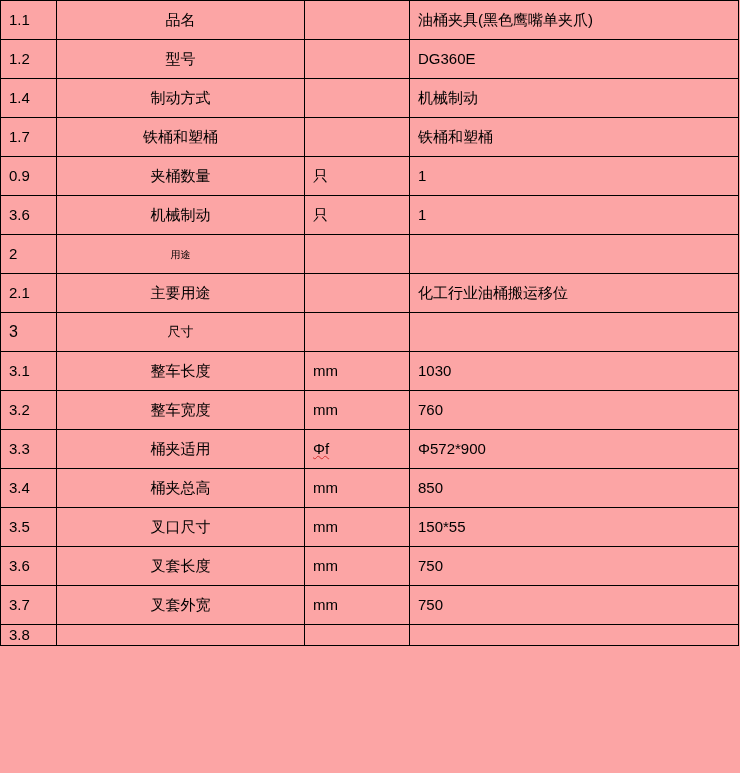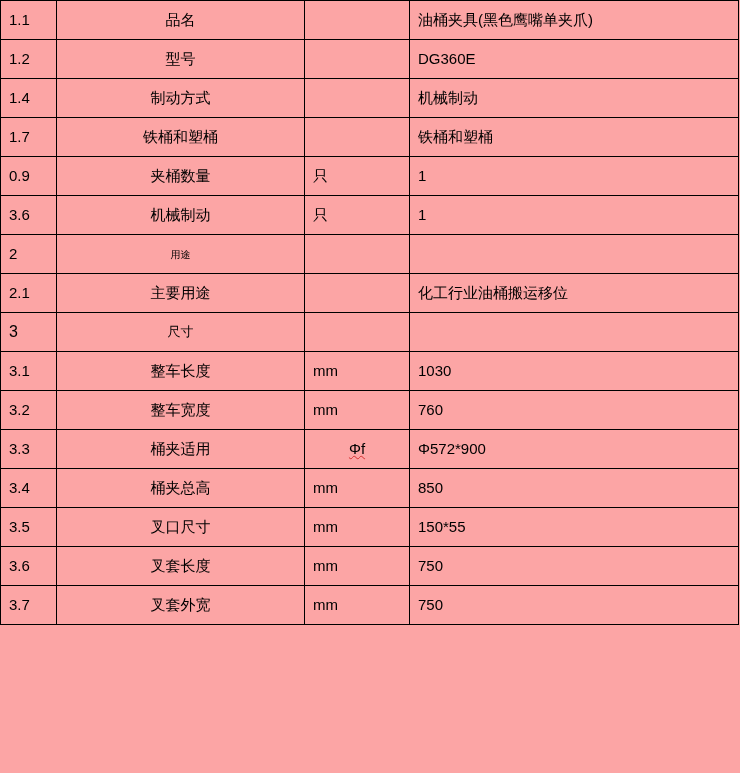--- a/index.html
+++ b/index.html
@@ -70,21 +70,20 @@
   }
   tr.section-big td.name {
     font-size: 13px;
     font-weight: normal;
   }
   .underline-red {
     text-decoration: underline;
     text-decoration-color: #d42f2f;
     text-decoration-style: wavy;
     text-decoration-thickness: 1px;
-    text-align: center;
   }
   tr.partial td {
     height: 20px;
   }
 </style>
 </head>
 <body>
 
 <div class="sheet">
   <table class="spec">
@@ -184,15 +183,21 @@
         <td class="name">叉套长度</td>
         <td class="unit">mm</td>
         <td class="val">750</td>
       </tr>
       <tr class="normal">
         <td class="no">3.7</td>
         <td class="name">叉套外宽</td>
         <td class="unit">mm</td>
         <td class="val">750</td>
       </tr>
+      <tr class="partial">
+        <td class="no">3.8</td>
+        <td class="name"></td>
+        <td class="unit"></td>
+        <td class="val"></td>
+      </tr>
     </tbody>
   </table>
 </div>
 
 </body></html>

